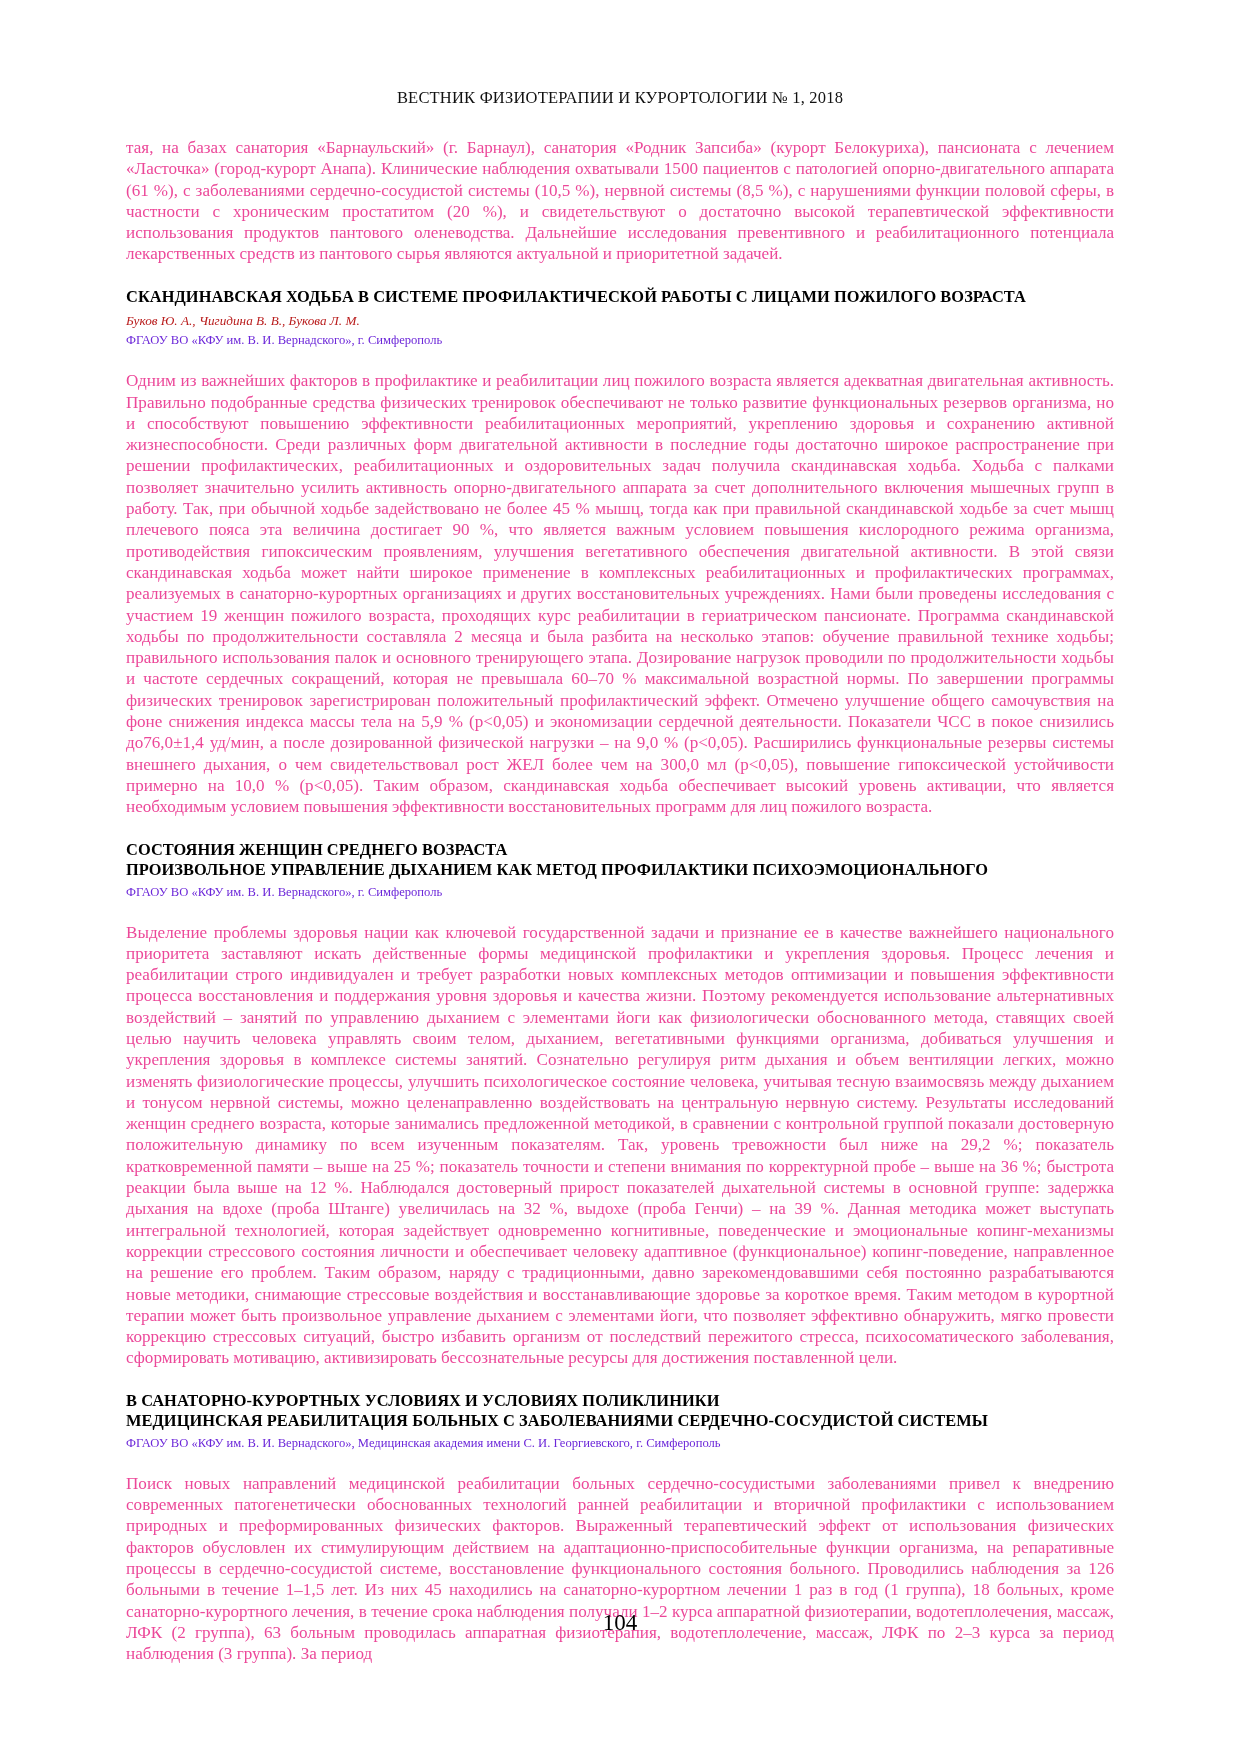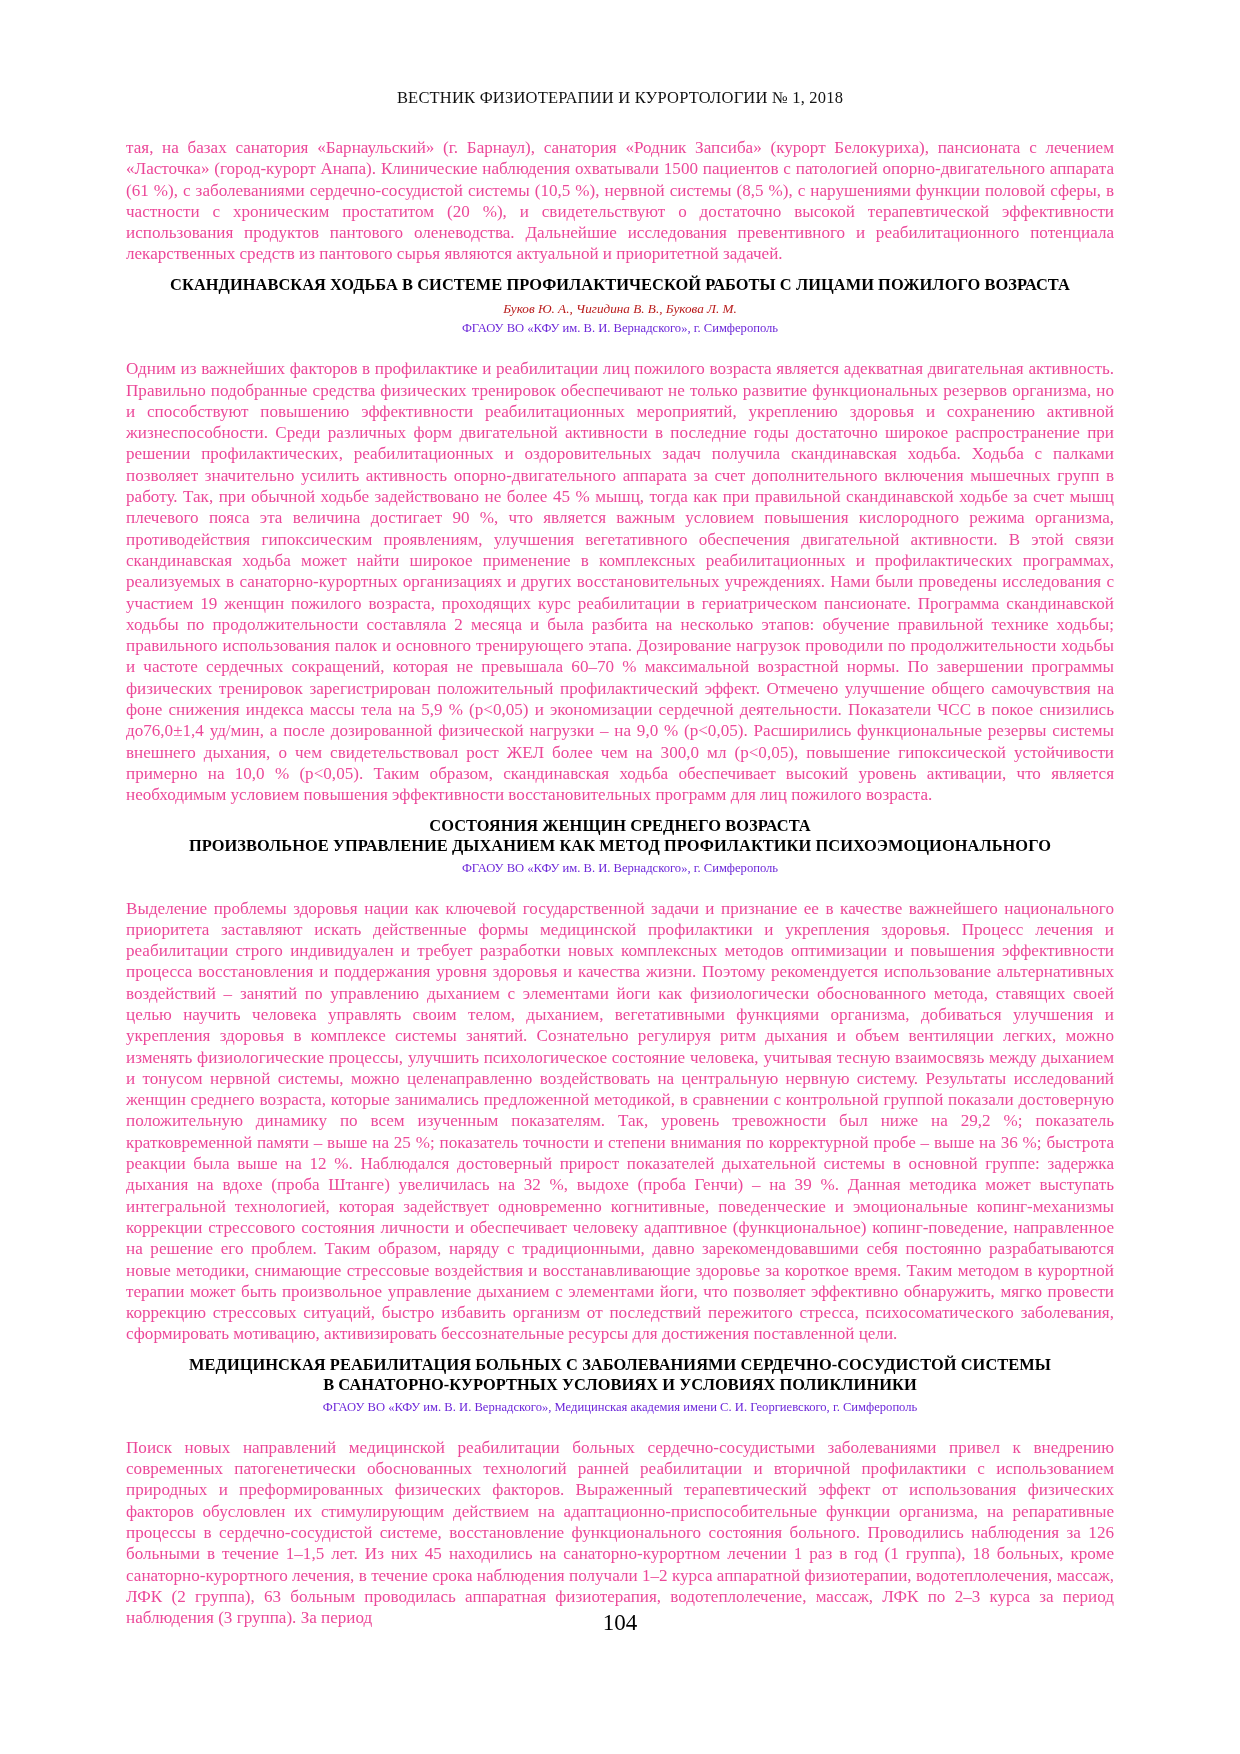--- a/index.html
+++ b/index.html
@@ -47,22 +47,21 @@
     margin: 0;
     color: #ec4899;
     hyphens: manual;
   }
   .para.first {
     margin-top: 29px;
   }
 
   
   .article-head {
-    margin-top: 10px;
-    text-align: center;
+    margin-top: 22px;
   }
   .article-title {
     font-size: 16.4px;
     font-weight: bold;
     line-height: 20.5px;
     letter-spacing: 0.05px;
     margin: 0 auto;
     color: #000;
   }
   .article-authors {
@@ -117,22 +116,22 @@
     <div class="article-head">
       <div class="article-title">СОСТОЯНИЯ ЖЕНЩИН СРЕДНЕГО ВОЗРАСТА</div>
       <div class="article-title">ПРОИЗВОЛЬНОЕ УПРАВЛЕНИЕ ДЫХАНИЕМ КАК МЕТОД ПРОФИЛАКТИКИ ПСИХОЭМОЦИОНАЛЬНОГО</div>
       <div class="article-affiliation">ФГАОУ ВО «КФУ им. В. И. Вернадского», г. Симферополь</div>
     </div>
     <div class="body-block">
       <p class="para">Выделение проблемы здоровья нации как ключевой государственной задачи и признание ее в качестве важнейшего национального приоритета заставляют искать действенные формы медицинской профилактики и укрепления здоровья. Процесс лечения и реабилитации строго индивидуален и требует разработки новых комплексных методов оптимизации и повышения эффективности процесса восстановления и поддержания уровня здоровья и качества жизни. Поэтому рекомендуется использование альтернативных воздействий – занятий по управлению дыханием с элементами йоги как физиологически обоснованного метода, ставящих своей целью научить человека управлять своим телом, дыханием, вегетативными функциями организма, добиваться улучшения и укрепления здоровья в комплексе системы занятий. Сознательно регулируя ритм дыхания и объем вентиляции легких, можно изменять физиологические процессы, улучшить психологическое состояние человека, учитывая тесную взаимосвязь между дыханием и тонусом нервной системы, можно целенаправленно воздействовать на центральную нервную систему. Результаты исследований женщин среднего возраста, которые занимались предложенной методикой, в сравнении с контрольной группой показали достоверную положительную динамику по всем изученным показателям. Так, уровень тревожности был ниже на 29,2 %; показатель кратковременной памяти – выше на 25 %; показатель точности и степени внимания по корректурной пробе – выше на 36 %; быстрота реакции была выше на 12 %. Наблюдался достоверный прирост показателей дыхательной системы в основной группе: задержка дыхания на вдохе (проба Штанге) увеличилась на 32 %, выдохе (проба Генчи) – на 39 %. Данная методика может выступать интегральной технологией, которая задействует одновременно когнитивные, поведенческие и эмоциональные копинг-механизмы коррекции стрессового состояния личности и обеспечивает человеку адаптивное (функциональное) копинг-поведение, направленное на решение его проблем. Таким образом, наряду с традиционными, давно зарекомендовавшими себя постоянно разрабатываются новые методики, снимающие стрессовые воздействия и восстанавливающие здоровье за короткое время. Таким методом в курортной терапии может быть произвольное управление дыханием с элементами йоги, что позволяет эффективно обнаружить, мягко провести коррекцию стрессовых ситуаций, быстро избавить организм от последствий пережитого стресса, психосоматического заболевания, сформировать мотивацию, активизировать бессознательные ресурсы для достижения поставленной цели.</p>
     </div>
 
     <div class="article-head">
+      <div class="article-title">В САНАТОРНО-КУРОРТНЫХ УСЛОВИЯХ И УСЛОВИЯХ ПОЛИКЛИНИКИ</div>
       <div class="article-title">МЕДИЦИНСКАЯ РЕАБИЛИТАЦИЯ БОЛЬНЫХ С ЗАБОЛЕВАНИЯМИ СЕРДЕЧНО-СОСУДИСТОЙ СИСТЕМЫ</div>
-      <div class="article-title">В САНАТОРНО-КУРОРТНЫХ УСЛОВИЯХ И УСЛОВИЯХ ПОЛИКЛИНИКИ</div>
       <div class="article-affiliation">ФГАОУ ВО «КФУ им. В. И. Вернадского», Медицинская академия имени С. И. Георгиевского, г. Симферополь</div>
     </div>
     <div class="body-block">
       <p class="para">Поиск новых направлений медицинской реабилитации больных сердечно-сосудистыми заболеваниями привел к внедрению современных патогенетически обоснованных технологий ранней реабилитации и вторичной профилактики с использованием природных и преформированных физических факторов. Выраженный терапевтический эффект от использования физических факторов обусловлен их стимулирующим действием на адаптационно-приспособительные функции организма, на репаративные процессы в сердечно-сосудистой системе, восстановление функционального состояния больного. Проводились наблюдения за 126 больными в течение 1–1,5 лет. Из них 45 находились на санаторно-курортном лечении 1 раз в год (1 группа), 18 больных, кроме санаторно-курортного лечения, в течение срока наблюдения получали 1–2 курса аппаратной физиотерапии, водотеплолечения, массаж, ЛФК (2 группа), 63 больным проводилась аппаратная физиотерапия, водотеплолечение, массаж, ЛФК по 2–3 курса за период наблюдения (3 группа). За период</p>
     </div>
 
   </div>
 
   <div class="page-number">104</div>
 

